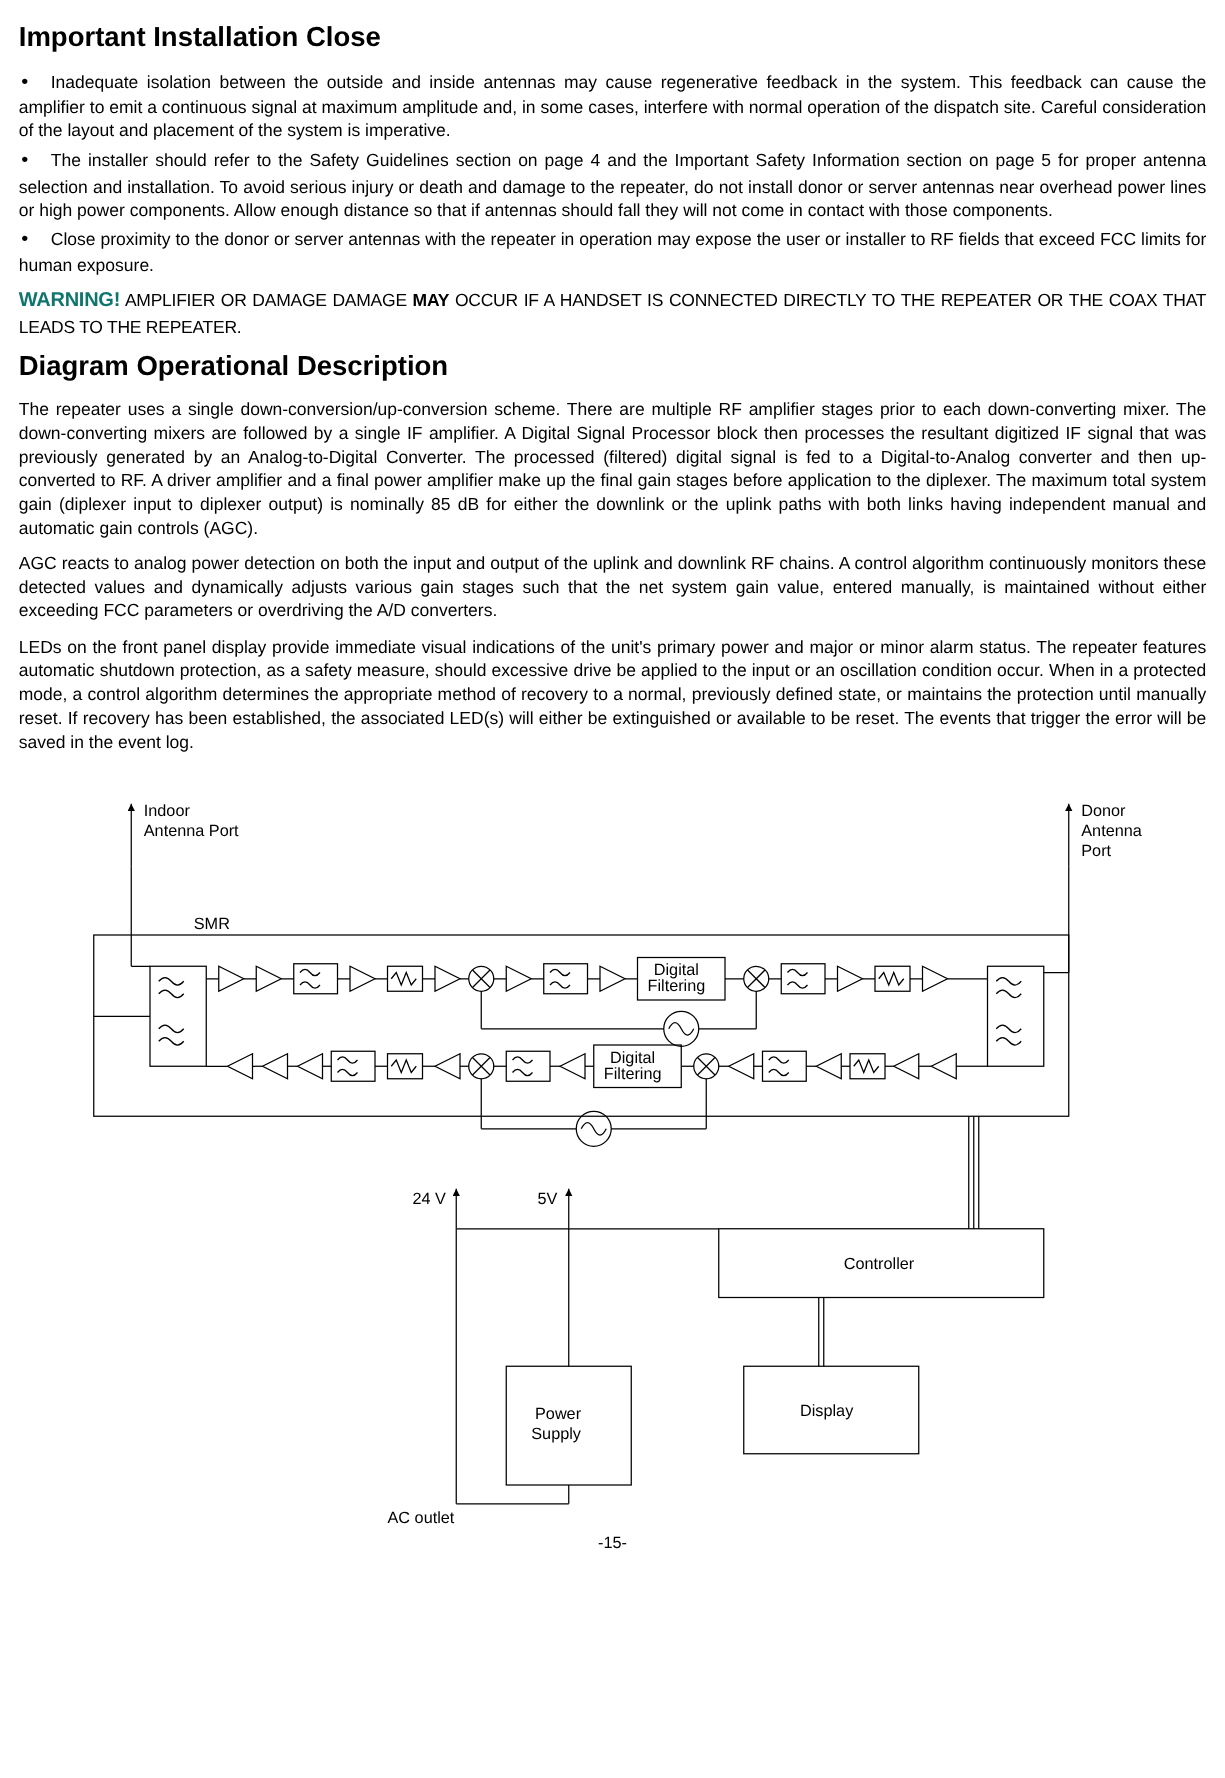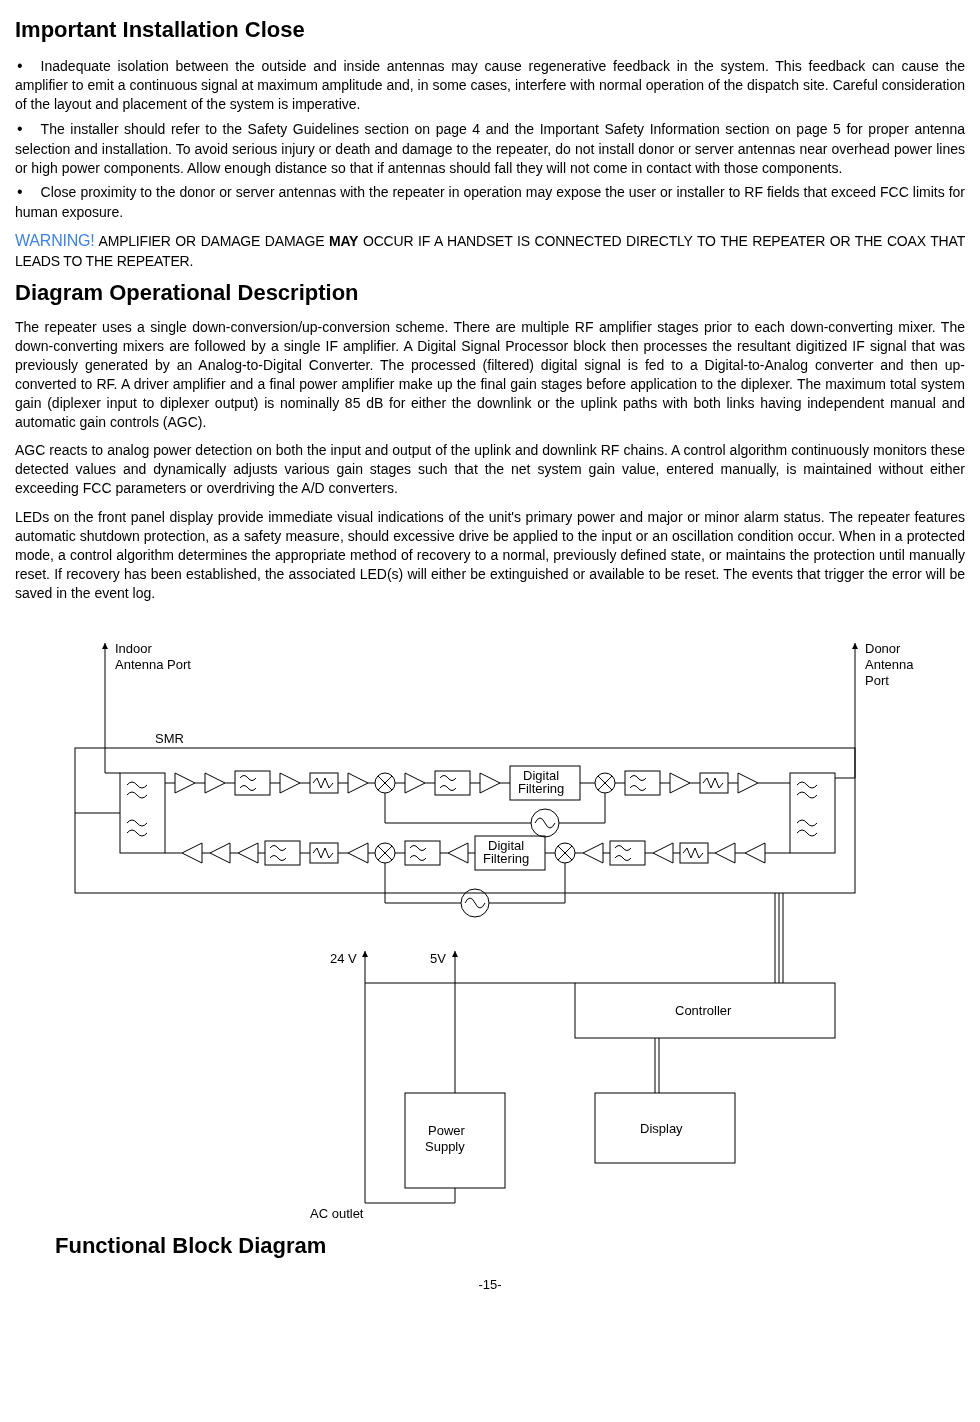--- a/index.html
+++ b/index.html
@@ -23,42 +23,42 @@
     .bullet {
       font-size: 16px;
       padding: 0 18px 0 2px;
     }
     .warning-line {
       margin: 8px 0;
       text-align: justify;
       letter-spacing: -0.2px;
     }
     .warn {
-      color: #3b82f6;
-      font-weight: normal;
+      color: #0f766e;
+      font-weight: bold;
       font-size: 16px;
     }
     .body-para {
       margin: 10px 0;
       text-align: justify;
     }
     .diagram-wrap {
       width: 870px;
       margin: 20px auto 0 auto;
       text-align: left;
     }
     .diagram-title {
       font-size: 22px;
       font-weight: bold;
       margin-top: 8px;
     }
     .page-num {
       text-align: center;
       font-size: 13px;
-      margin-top: 16px;
+      margin-top: 2px;
     }
     svg {
       display: block;
       margin: 0 auto;
     }
     svg text {
       font-family: Arial, sans-serif;
       font-size: 13px;
     }
   </style>
@@ -280,16 +280,15 @@
   <text x="373" y="512">Power</text>
   <text x="370" y="528">Supply</text>
 
   <line x1="400" y1="360" x2="400" y2="470" stroke="#000"></line>
   <line x1="310" y1="360" x2="310" y2="580" stroke="#000"></line>
   <line x1="310" y1="580" x2="400" y2="580" stroke="#000"></line>
   <line x1="400" y1="565" x2="400" y2="580" stroke="#000"></line>
 
   <text x="255" y="595" font-size="12">AC outlet</text>
 </svg>
-<div class="diagram-title">Functional Block Diagram</div>
 </div>
 
 <div class="page-num">-15-</div>
 
 </body></html>

